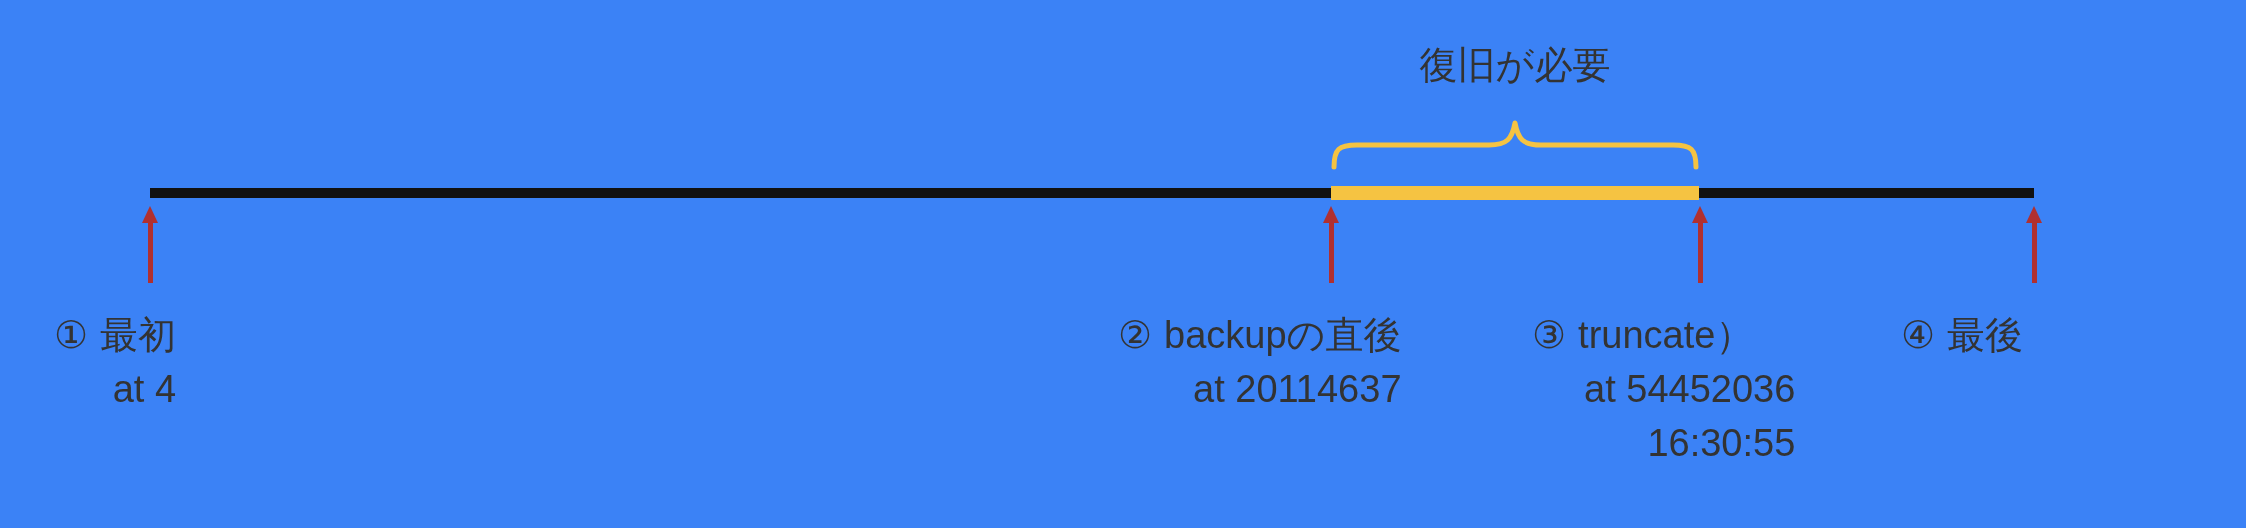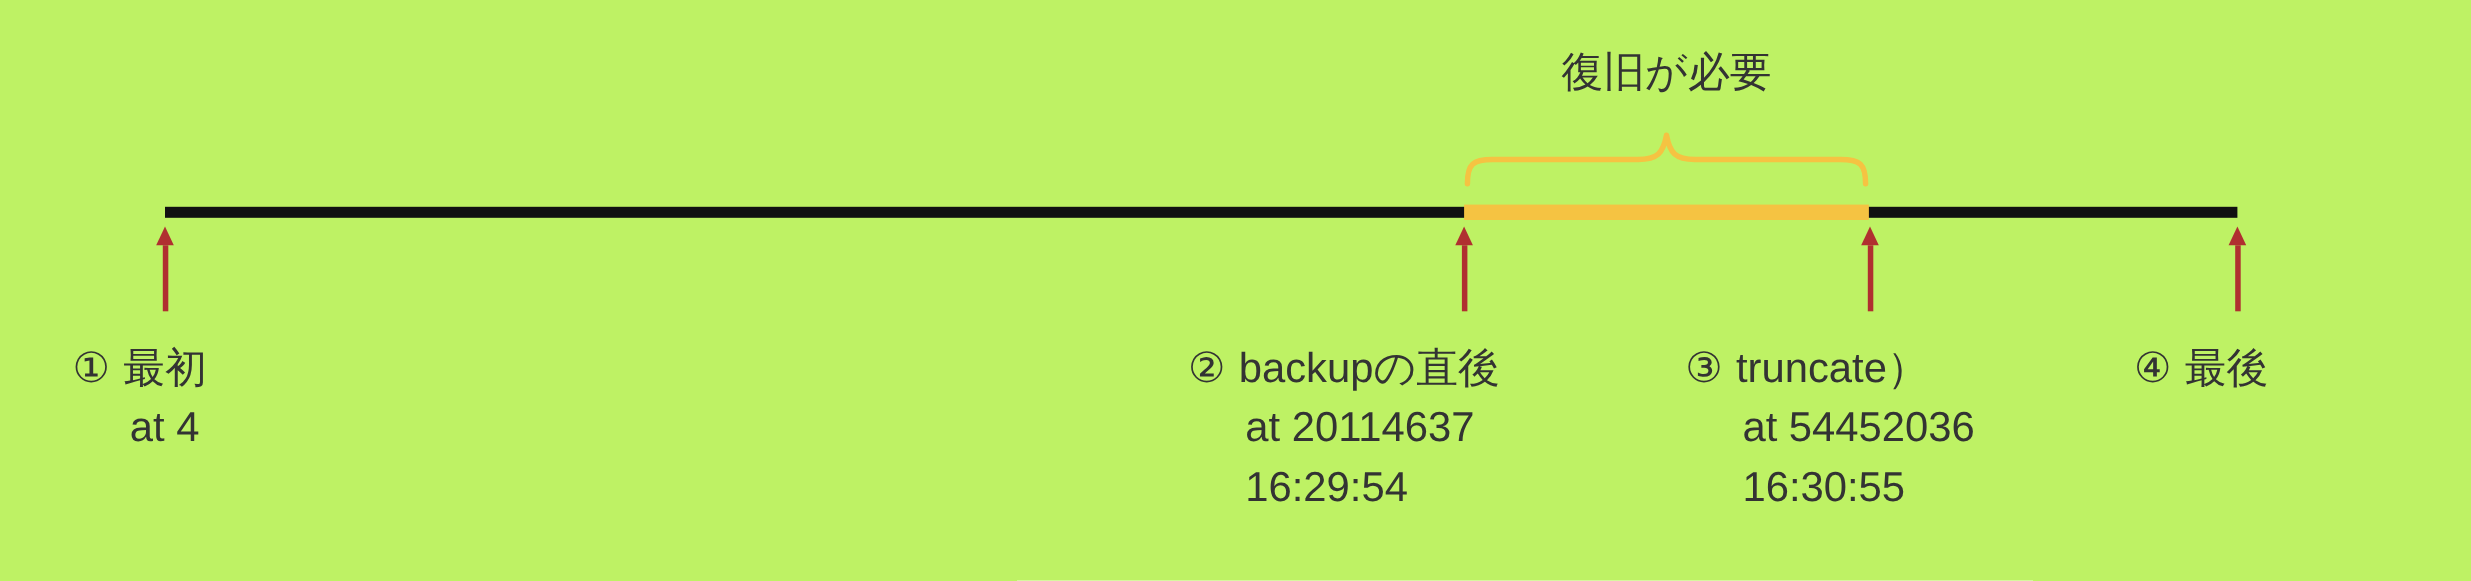--- a/index.html
+++ b/index.html
@@ -6,21 +6,21 @@
     --timeline:#111111;
     --highlight:#F5C342;
     --arrow:#B03030;
     --text:#333333;
   }
   html,body{margin:0;padding:0;background:#ffffff;}
   .canvas{
     position:relative;
     width:2246px;
     height:528px;
-    background:#bef264;
+    background:#3b82f6;
     font-family:"Liberation Sans","DejaVu Sans",sans-serif;
     color:var(--text);
     overflow:hidden;
   }
   .brace-label{
     position:absolute;
     left:1331px; top:40px; width:368px;
     text-align:center;
     font-size:38px;
     color:var(--text);
@@ -74,20 +74,21 @@
     font-size:38px;
     line-height:54px;
     white-space:nowrap;
     color:var(--text);
   }
   .marker-label .num{
     margin-right:12px;
   }
   .marker-label .indent{
     padding-left:52px;
+    text-align:right;
   }
 </style>
 </head>
 <body>
 
 <div class="canvas">
 
   <div class="brace-label">復旧が必要</div>
   <svg class="brace" viewBox="0 0 368 52" preserveAspectRatio="none">
     <path d="M3 49 C3 31 8 27 26 27 L158 27 C176 27 181 21 184 5 C187 21 192 27 210 27 L342 27 C360 27 365 31 365 49"></path>
@@ -106,43 +107,42 @@
   </div>
   <div class="arrow" style="left:1692px">
     <div class="head"></div>
     <div class="shaft"></div>
   </div>
   <div class="arrow" style="left:2026px">
     <div class="head"></div>
     <div class="shaft"></div>
   </div>
 
-  <div class="marker-label" style="left:66px">
+  <div class="marker-label" style="left:54px">
     <div>
       <span class="num">①</span><span>最初</span>
     </div>
     <div class="indent">at 4</div>
   </div>
 
-  <div class="marker-label" style="left:1080px">
+  <div class="marker-label" style="left:1118px">
     <div>
       <span class="num">②</span><span>backupの直後</span>
     </div>
     <div class="indent">at 20114637</div>
-    <div class="indent">16:29:54</div>
   </div>
 
   <div class="marker-label" style="left:1532px">
     <div>
       <span class="num">③</span><span>truncate）</span>
     </div>
     <div class="indent">at 54452036</div>
     <div class="indent">16:30:55</div>
   </div>
 
-  <div class="marker-label" style="left:1940px">
+  <div class="marker-label" style="left:1901px">
     <div>
       <span class="num">④</span><span>最後</span>
     </div>
     <div class="indent"></div>
   </div>
 
 </div>
 
 </body></html>

